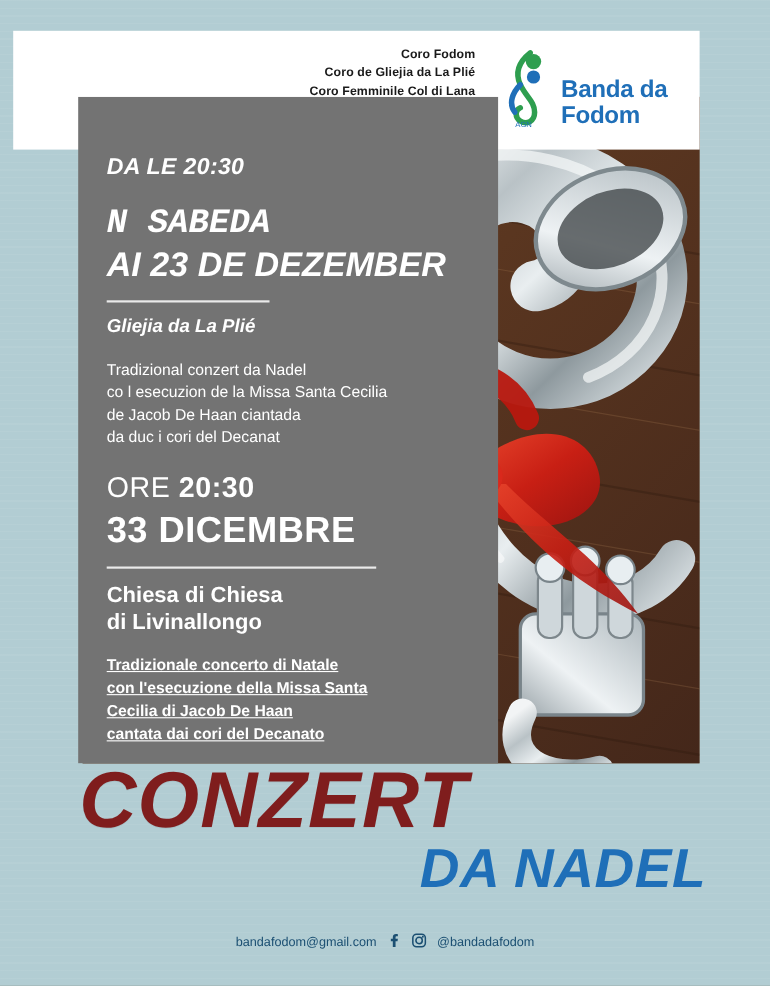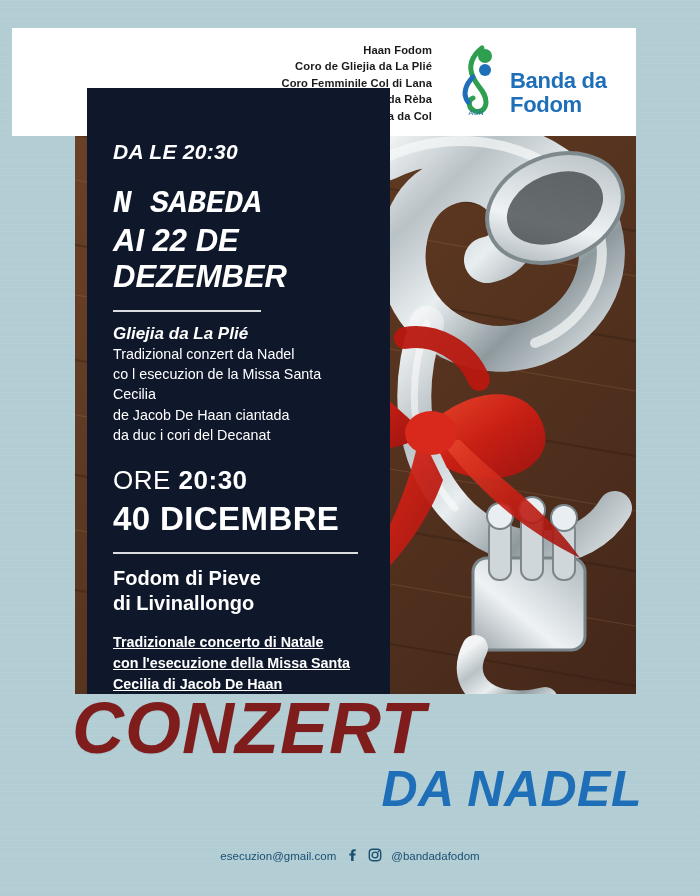--- a/index.html
+++ b/index.html
@@ -65,23 +65,23 @@
     width: 561px; height: 606px;
     overflow: hidden;
     z-index: 1;
     background: #5b3a24;
   }
   .photo svg { display: block; width: 100%; height: 100%; }
 
   
   .blue-panel {
     position: absolute;
-    left: 87px; top: 88px;
-    width: 303px; height: 606px;
-    background: #0f172a;
+    left: 71px; top: 88px;
+    width: 382px; height: 606px;
+    background: #737373;
     z-index: 3;
     clip-path: polygon(0 0, 100% 0, 100% 32%, 100% 100%, 0 100%);
   }
   .blue-panel .notch {
     position: absolute;
     right: -72px; top: 0;
     width: 0; height: 0;
     border-left: 72px solid #1668ab;
     border-bottom: 200px solid transparent;
   }
@@ -115,21 +115,21 @@
   }
   .rule {
     width: 148px; height: 2px;
     background: rgba(255,255,255,0.85);
     margin: 14px 0 12px 0;
   }
   .lad-place {
     font-style: italic;
     font-weight: bold;
     font-size: 17px;
-    margin-bottom: 0;
+    margin-bottom: 20px;
   }
   .lad-desc {
     font-size: 14.3px;
     line-height: 1.42;
     color: #ffffff;
   }
   .it-ore {
     margin-top: 20px;
     font-size: 26px;
     color: #ffffff;
@@ -279,21 +279,21 @@
         <ellipse cx="356" cy="345" rx="26" ry="22" fill="#d9291c"></ellipse>
         <path d="M300 300 C260 262 230 290 246 322" fill="none" stroke="#ff6a50" stroke-width="4" opacity="0.5"></path>
 
         <path d="M330 250 C360 245 392 262 404 292" fill="none" stroke="#b8180f" stroke-width="22" stroke-linecap="round" opacity="0.95"></path>
       </g>
     </svg>
   </div>
 
   <div class="header-band">
     <div class="choir-list">
-      <div>Haan Fodom</div>
+      <div>Coro Fodom</div>
       <div>Coro de Gliejia da La Plié</div>
       <div>Coro Femminile Col di Lana</div>
       <div>Coro de Gliejia da Rèba</div>
       <div>Coro de Gliejia da Col</div>
     </div>
 
     <div class="logo-wrap">
       <span class="logo-mark">
         <svg viewBox="0 0 48 74" width="48" height="74">
           <path d="M30 4 C20 12 16 22 21 33 C26 44 34 48 34 58 C34 66 27 70 21 66 C16 63 16 56 21 54" fill="none" stroke="#2e9e4f" stroke-width="5" stroke-linecap="round"></path>
@@ -308,48 +308,48 @@
         <span>Fodom</span>
       </span>
     </div>
   </div>
 
   <div class="blue-panel">
     <div class="notch"></div>
     <div class="panel-inner">
       <div class="lad-time">DA LE 20:30</div>
       <div class="lad-day">N SABEDA</div>
-      <div class="lad-date">AI 22 DE DEZEMBER</div>
+      <div class="lad-date">AI 23 DE DEZEMBER</div>
       <div class="rule"></div>
       <div class="lad-place">Gliejia da La Plié</div>
       <div class="lad-desc" style="white-space: pre-line;">Tradizional conzert da Nadel
 co l esecuzion de la Missa Santa Cecilia
 de Jacob De Haan ciantada
 da duc i cori del Decanat</div>
 
       <div class="it-ore">
         <span class="light">ORE</span>
         <b>20:30</b>
       </div>
-      <div class="it-date">40 DICEMBRE</div>
+      <div class="it-date">33 DICEMBRE</div>
       <div class="rule2"></div>
-      <div class="it-place" style="white-space: pre-line;">Fodom di Pieve
+      <div class="it-place" style="white-space: pre-line;">Chiesa di Chiesa
 di Livinallongo</div>
       <div class="it-desc" style="white-space: pre-line; text-decoration: underline;">Tradizionale concerto di Natale
 con l'esecuzione della Missa Santa
 Cecilia di Jacob De Haan
 cantata dai cori del Decanato</div>
     </div>
   </div>
 
   <div class="title-conzert">CONZERT</div>
   <div class="title-danadel">DA NADEL</div>
 
   <div class="footer">
-    <span class="mail">esecuzion@gmail.com</span>
+    <span class="mail">bandafodom@gmail.com</span>
     <span class="fb-icon">
       <svg width="14" height="14" viewBox="0 0 14 14">
         <path d="M8.6 13V7.6h1.8l.3-2.1H8.6V4.2c0-.6.2-1 1-1h1.1V1.3C10.4 1.3 9.7 1.2 9 1.2c-1.7 0-2.9 1-2.9 2.9v1.4H4.3v2.1h1.8V13z" fill="#1b4f72"></path>
       </svg>
     </span>
     <span class="ig-icon">
       <svg width="14" height="14" viewBox="0 0 14 14">
         <rect x="1.3" y="1.3" width="11.4" height="11.4" rx="3.4" fill="none" stroke="#1b4f72" stroke-width="1.4"></rect>
         <circle cx="7" cy="7" r="2.9" fill="none" stroke="#1b4f72" stroke-width="1.4"></circle>
         <circle cx="10.4" cy="3.6" r="0.9" fill="#1b4f72"></circle>

